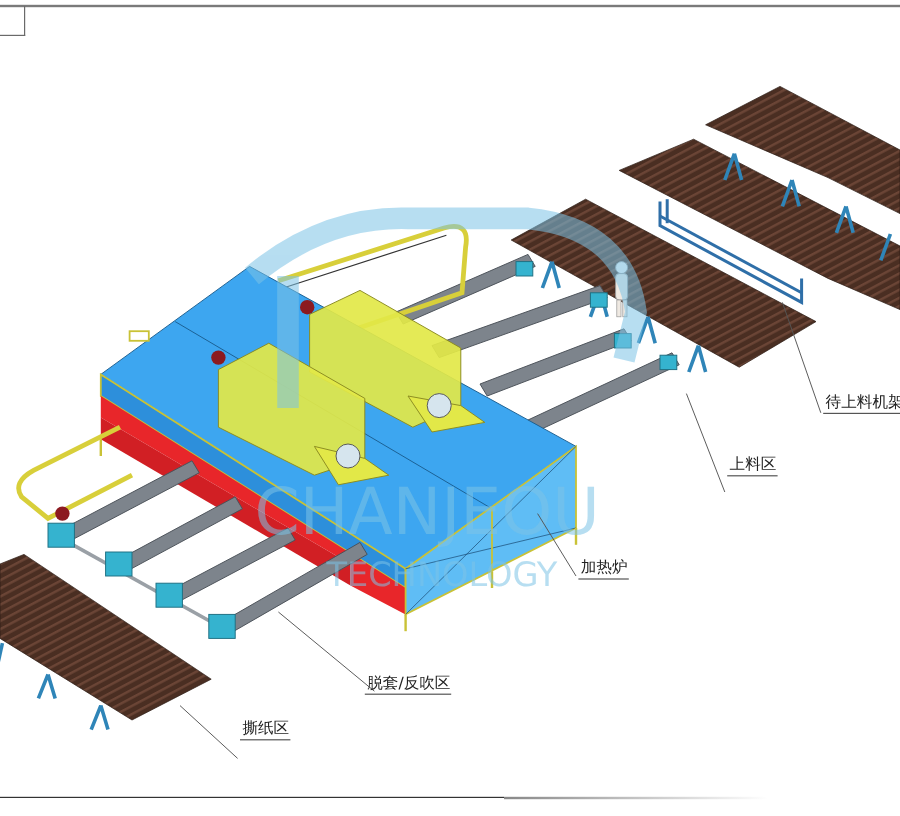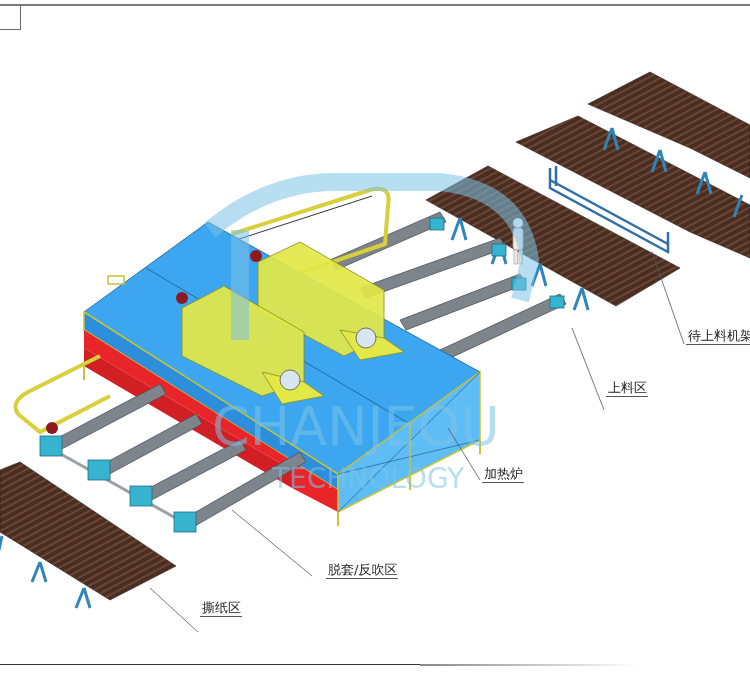--- a/index.html
+++ b/index.html
@@ -162,16 +162,16 @@
       <line x1="652" y1="252" x2="684" y2="344"></line>
       <line x1="572" y1="328" x2="604" y2="410"></line>
       <line x1="448" y1="428" x2="480" y2="480"></line>
       <line x1="232" y1="510" x2="312" y2="576"></line>
       <line x1="150" y1="588" x2="198" y2="632"></line>
     </g>
   </svg>
 
   <div class="callout" style="left:686px; top:328px;">待上料机架</div>
   <div class="callout" style="left:606px; top:380px;">上料区</div>
-  <div class="callout" style="left:482px; top:466px;">加热炉</div>
-  <div class="callout" style="left:326px; top:562px;">脱套/反吹区</div>
+  <div class="callout" style="left:482px; top:466px;font-family:Liberation Mono, monospace;">加热炉</div>
+  <div class="callout" style="left:304px; top:562px;">脱套/反吹区</div>
   <div class="callout" style="left:200px; top:600px;">撕纸区</div>
 </div>
 
 </body></html>

